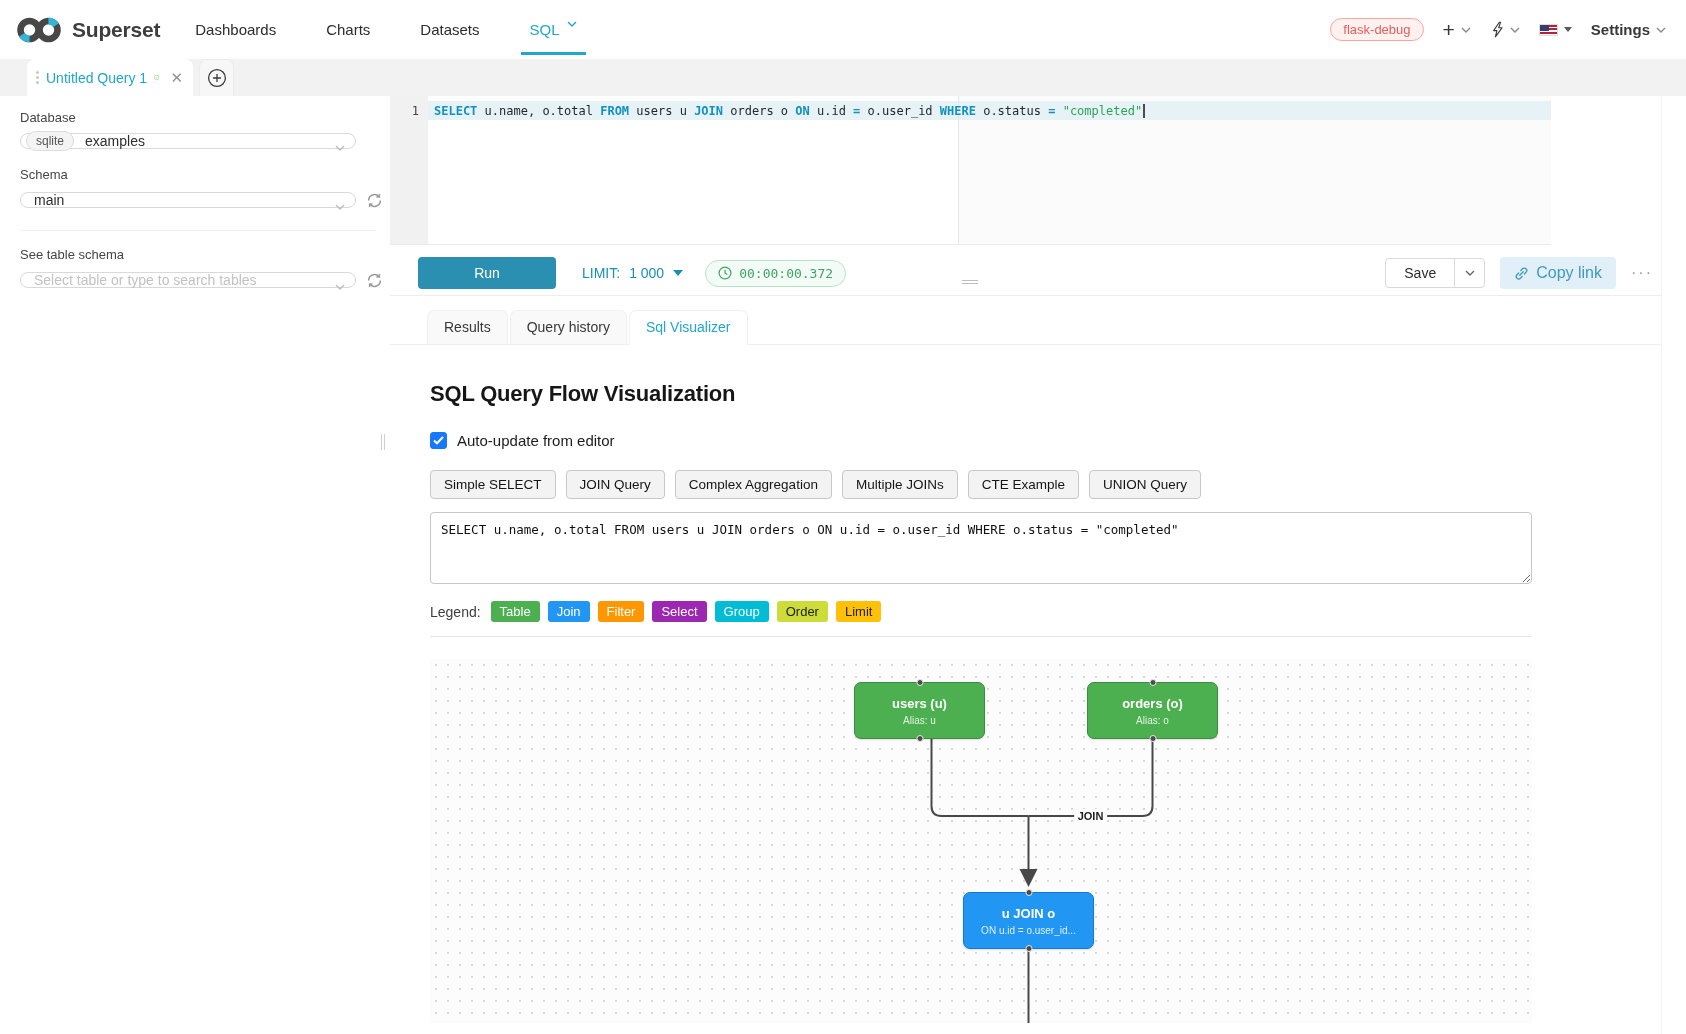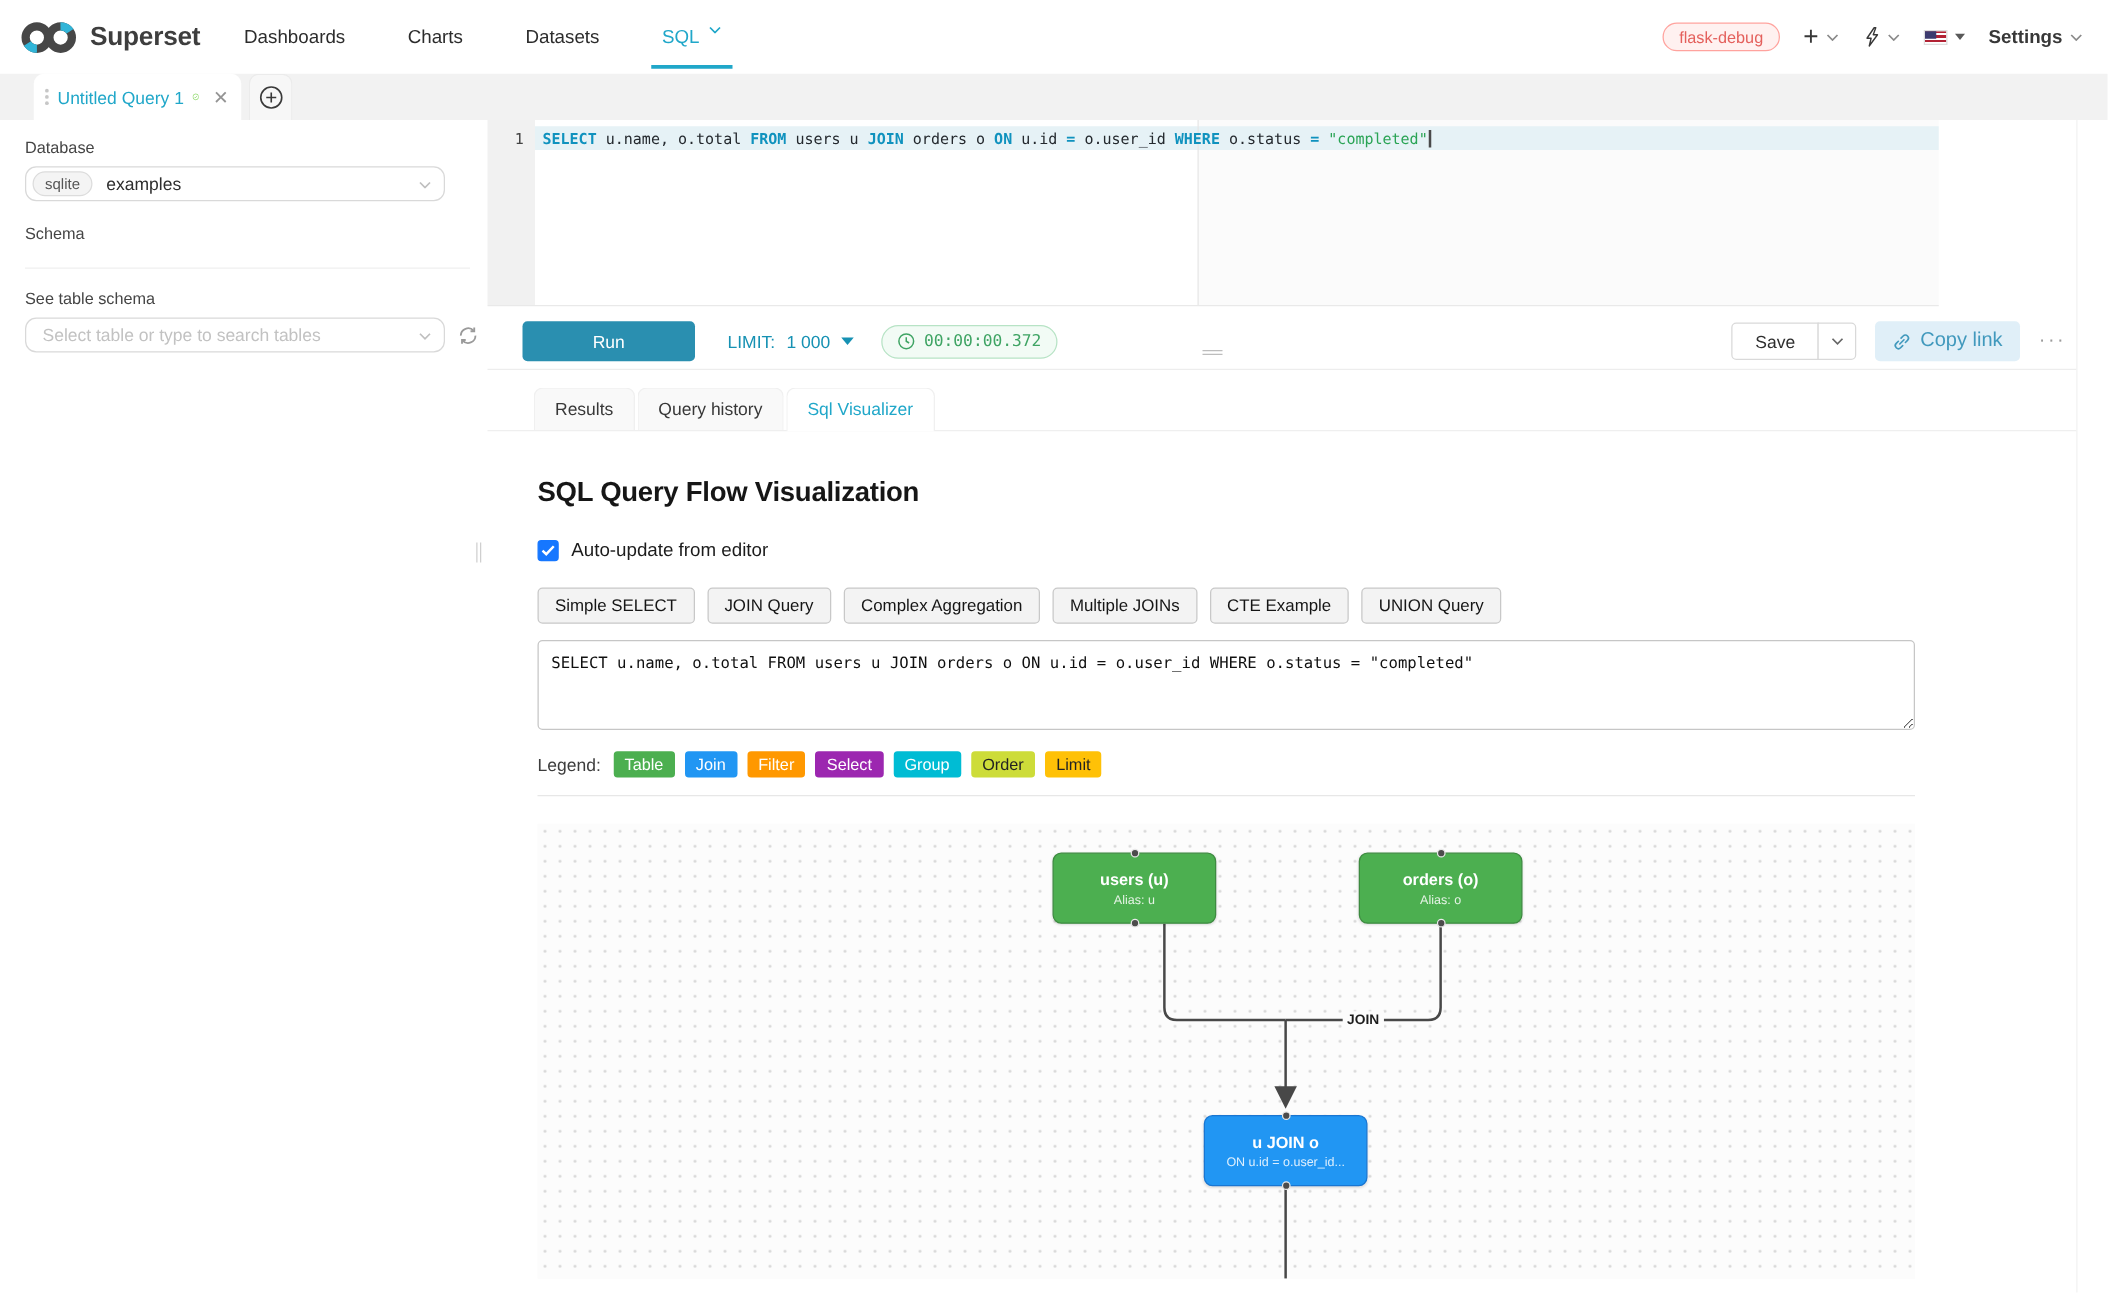--- a/index.html
+++ b/index.html
@@ -36,21 +36,21 @@
   .qtab-title { color:#20a7c9; font-size:14px; white-space:nowrap; }
   .qtab-close { color:#949494; font-size:15px; margin-left:4px; cursor:pointer; }
   .newtab { position:absolute; left:199px; top:0; width:35px; height:37px; background:#f7f7f7;
             border:1px solid #ebebeb; border-bottom:none; border-radius:8px 8px 0 0;
             display:flex; align-items:center; justify-content:center; cursor:pointer; }
 
   
   .sidebar { position:absolute; left:0; top:96px; width:390px; bottom:0; background:#fff; padding:14px 0 0 20px; }
   .fld-label { font-size:13px; color:#454545; margin-bottom:8px; }
   .sb-row { display:flex; align-items:center; gap:8px; margin-bottom:18px; }
-  .sel { width:336px; height:28px; border:1px solid #d9d9d9; border-radius:9px; background:#fff;
+  .sel { width:336px; height:16px; border:1px solid #d9d9d9; border-radius:9px; background:#fff;
          display:flex; align-items:center; padding:0 26px 0 5px; position:relative; cursor:pointer; }
   .sel .chev { position:absolute; right:10px; top:11px; color:#bfbfbf; }
   .engine-tag { background:#f4f4f4; border:1px solid #dcdcdc; border-radius:10px; padding:2px 9px;
                 font-size:12px; color:#555; margin-right:9px; }
   .sel-text { font-size:14px; color:#2e2e2e; padding-left:2px; }
   .sel-text.pad { padding-left:8px; }
   .placeholder { font-size:14px; color:#c2c2c2; padding-left:8px; }
   .refresh-btn { width:20px; height:20px; display:flex; align-items:center; justify-content:center; cursor:pointer; }
   .sb-divider { border-top:1px solid #f0f0f0; margin:20px 14px 16px 0; }
   .gutter-grip { position:absolute; left:381px; top:434px; width:4px; height:16px;
@@ -222,20 +222,34 @@
     <div class="sel">
       <span class="engine-tag">sqlite</span>
       <span class="sel-text">examples</span>
       <svg class="chev" width="10" height="6" viewBox="0 0 10 6">
           <path d="M1 1l4 4 4-4" fill="none" stroke="#bfbfbf" stroke-width="1.4"></path>
         </svg>
     </div>
   </div>
 
   <div class="fld-label">Schema</div>
+  <div class="sb-row">
+    <div class="sel">
+      <span class="sel-text pad">main</span>
+      <svg class="chev" width="10" height="6" viewBox="0 0 10 6">
+          <path d="M1 1l4 4 4-4" fill="none" stroke="#bfbfbf" stroke-width="1.4"></path>
+        </svg>
+    </div>
+    <span class="refresh-btn">
+      <svg width="17" height="17" viewBox="0 0 16 16">
+        <path d="M13.5 8a5.5 5.5 0 0 1-9.6 3.7M2.5 8a5.5 5.5 0 0 1 9.6-3.7" fill="none" stroke="#9a9a9a" stroke-width="1.4"></path>
+        <path d="M12.6 1.9v2.8H9.8M3.4 14.1v-2.8h2.8" fill="none" stroke="#9a9a9a" stroke-width="1.4"></path>
+      </svg>
+    </span>
+  </div>
 
   <div class="sb-divider"></div>
 
   <div class="fld-label">See table schema</div>
   <div class="sb-row">
     <div class="sel">
       <span class="placeholder">Select table or type to search tables</span>
       <svg class="chev" width="10" height="6" viewBox="0 0 10 6">
           <path d="M1 1l4 4 4-4" fill="none" stroke="#bfbfbf" stroke-width="1.4"></path>
         </svg>
@@ -340,21 +354,21 @@
 
     <div class="diagram" id="diagram">
       <svg class="edges-svg" id="edges-svg" width="1102" height="364">
           <path d="M501.5 80 V147 Q501.5 157 511.5 157 H598.5" fill="none" stroke="#484848" stroke-width="2"></path>
           <path d="M722.5 80 V147 Q722.5 157 712.5 157 H598.5" fill="none" stroke="#484848" stroke-width="2"></path>
           <path d="M598.5 157 V211" fill="none" stroke="#484848" stroke-width="2"></path>
           <path d="M598.5 290 V364" fill="none" stroke="#484848" stroke-width="2"></path>
           <polygon points="589.5,210 607.5,210 598.5,228" fill="#484848"></polygon>
         </svg>
       <div class="edge-label" id="edge-label" style="left: 660.5px; top: 157px;">JOIN</div>
-    <div class="fnode fnode-table" style="left: 412px; top: 23px;">
+    <div class="fnode fnode-table" style="left: 424px; top: 23px;">
           <div class="fnode-title">users (u)</div>
           <div class="fnode-sub">Alias: u</div>
           <span class="handle t"></span>
           <span class="handle b"></span>
         </div>
         <div class="fnode fnode-table" style="left: 657px; top: 23px;">
           <div class="fnode-title">orders (o)</div>
           <div class="fnode-sub">Alias: o</div>
           <span class="handle t"></span>
           <span class="handle b"></span>

